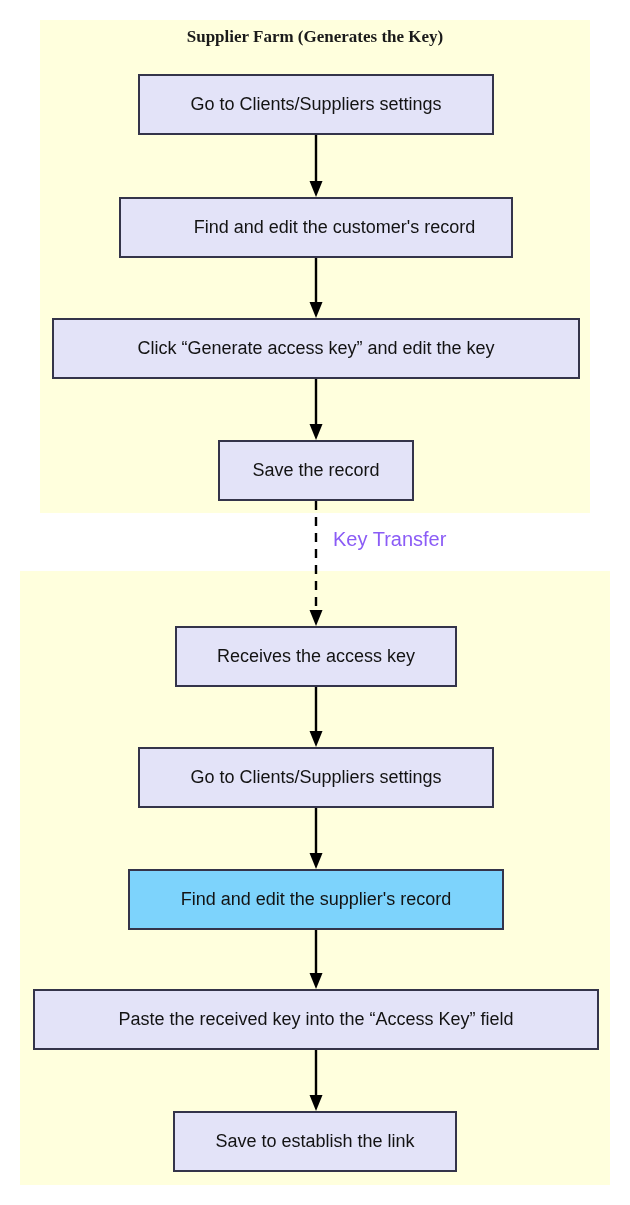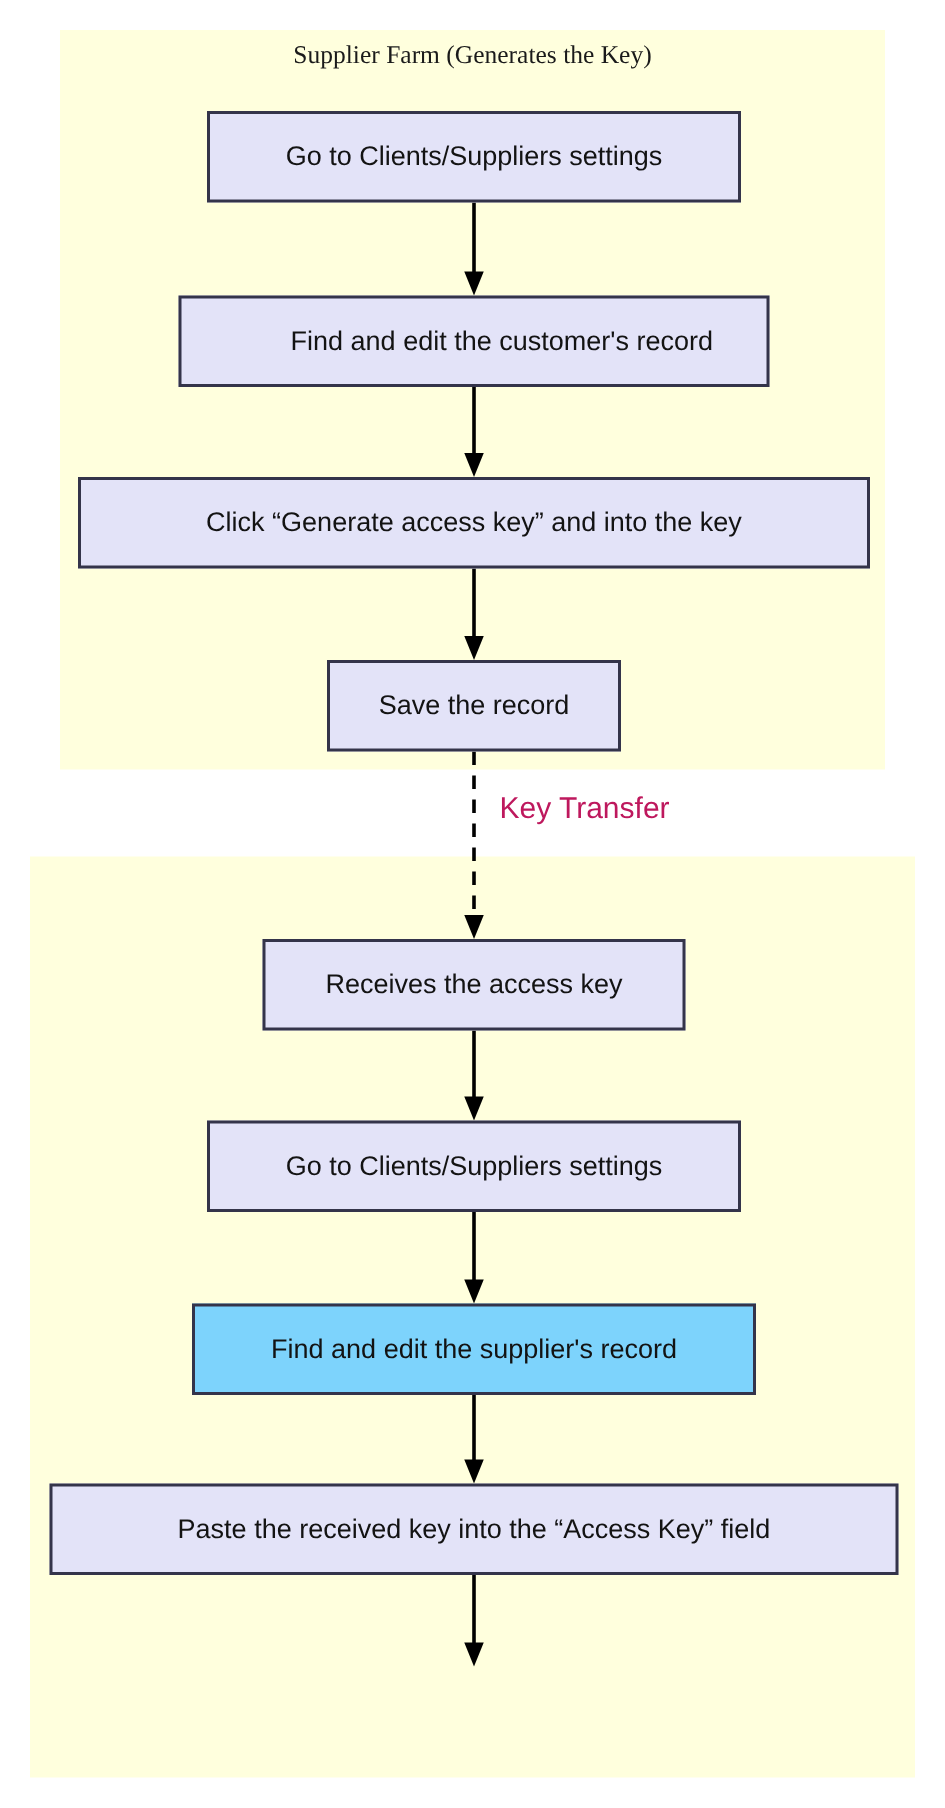--- a/index.html
+++ b/index.html
@@ -61,21 +61,21 @@
   }
 </style>
 </head>
 <body>
 
 <div id="diagram-root">
 
   <div class="subgraph" id="sg-supplier" style="left: 40px; top: 20px; width: 550px; height: 493px; background: rgb(255, 255, 221);"></div>
   <div class="subgraph" id="sg-customer" style="left: 20px; top: 571px; width: 590px; height: 614px; background: rgb(255, 255, 221);"></div>
 
-  <div class="subgraph-title" id="sgt-supplier" style="top: 27px; left: 40px; width: 550px;">Supplier Farm (Generates the Key)</div>
+  <div class="subgraph-title" id="sgt-supplier" style="top: 27px; left: 40px; width: 550px; font-weight: bold;">Supplier Farm (Generates the Key)</div>
 
   <svg class="edge-layer" viewBox="0 0 630 1205" width="630" height="1205" id="edge-svg">
       <line x1="316" y1="135" x2="316" y2="184" stroke="#000000" stroke-width="2.4"></line>
       <polygon points="309.5,181 322.5,181 316,197" fill="#000000"></polygon>
       <line x1="316" y1="258" x2="316" y2="305" stroke="#000000" stroke-width="2.4"></line>
       <polygon points="309.5,302 322.5,302 316,318" fill="#000000"></polygon>
       <line x1="316" y1="379" x2="316" y2="427" stroke="#000000" stroke-width="2.4"></line>
       <polygon points="309.5,424 322.5,424 316,440" fill="#000000"></polygon>
       <line x1="316" y1="501" x2="316" y2="613" stroke="#000000" stroke-width="2.4" stroke-dasharray="9,7"></line>
       <polygon points="309.5,610 322.5,610 316,626" fill="#000000"></polygon>
@@ -84,22 +84,23 @@
       <line x1="316" y1="808" x2="316" y2="856" stroke="#000000" stroke-width="2.4"></line>
       <polygon points="309.5,853 322.5,853 316,869" fill="#000000"></polygon>
       <line x1="316" y1="930" x2="316" y2="976" stroke="#000000" stroke-width="2.4"></line>
       <polygon points="309.5,973 322.5,973 316,989" fill="#000000"></polygon>
       <line x1="316" y1="1050" x2="316" y2="1098" stroke="#000000" stroke-width="2.4"></line>
       <polygon points="309.5,1095 322.5,1095 316,1111" fill="#000000"></polygon>
     </svg>
 
   <div class="node" id="n-s1" style="left: 138px; top: 74px; width: 356px; height: 61px; background: rgb(227, 227, 248); border-color: rgb(52, 52, 74); color: rgb(19, 19, 19);">Go to Clients/Suppliers settings</div>
   <div class="node" id="n-s2" style="left: 119px; top: 197px; width: 394px; height: 61px; background: rgb(227, 227, 248); border-color: rgb(52, 52, 74); color: rgb(19, 19, 19); padding-left: 37px;">Find and edit the customer's record</div>
-  <div class="node" id="n-s3" style="left: 52px; top: 318px; width: 528px; height: 61px; background: rgb(227, 227, 248); border-color: rgb(52, 52, 74); color: rgb(19, 19, 19);">Click “Generate access key” and into the key</div>
+  <div class="node" id="n-s3" style="left: 52px; top: 318px; width: 528px; height: 61px; background: rgb(227, 227, 248); border-color: rgb(52, 52, 74); color: rgb(19, 19, 19);">Click “Generate access key” and edit the key</div>
   <div class="node" id="n-s4" style="left: 218px; top: 440px; width: 196px; height: 61px; background: rgb(227, 227, 248); border-color: rgb(52, 52, 74); color: rgb(19, 19, 19);">Save the record</div>
   <div class="node" id="n-c1" style="left: 175px; top: 626px; width: 282px; height: 61px; background: rgb(227, 227, 248); border-color: rgb(52, 52, 74); color: rgb(19, 19, 19);">Receives the access key</div>
   <div class="node" id="n-c2" style="left: 138px; top: 747px; width: 356px; height: 61px; background: rgb(227, 227, 248); border-color: rgb(52, 52, 74); color: rgb(19, 19, 19);">Go to Clients/Suppliers settings</div>
   <div class="node" id="n-c3" style="left: 128px; top: 869px; width: 376px; height: 61px; background: #7dd3fc; border-color: rgb(52, 52, 74); color: rgb(19, 19, 19);">Find and edit the supplier's record</div>
   <div class="node" id="n-c4" style="left: 33px; top: 989px; width: 566px; height: 61px; background: rgb(227, 227, 248); border-color: rgb(52, 52, 74); color: rgb(19, 19, 19);">Paste the received key into the “Access Key” field</div>
+  <div class="node" id="n-c5" style="left: 173px; top: 1111px; width: 284px; height: 61px; background: rgb(227, 227, 248); border-color: rgb(52, 52, 74); color: rgb(19, 19, 19);">Save to establish the link</div>
 
-  <div class="edge-label" id="el-key-transfer" style="left: 333px; top: 528px; color: #be185d;">Key Transfer</div>
+  <div class="edge-label" id="el-key-transfer" style="left: 333px; top: 528px; color: #8b5cf6;">Key Transfer</div>
 
 </div>
 
 </body></html>

